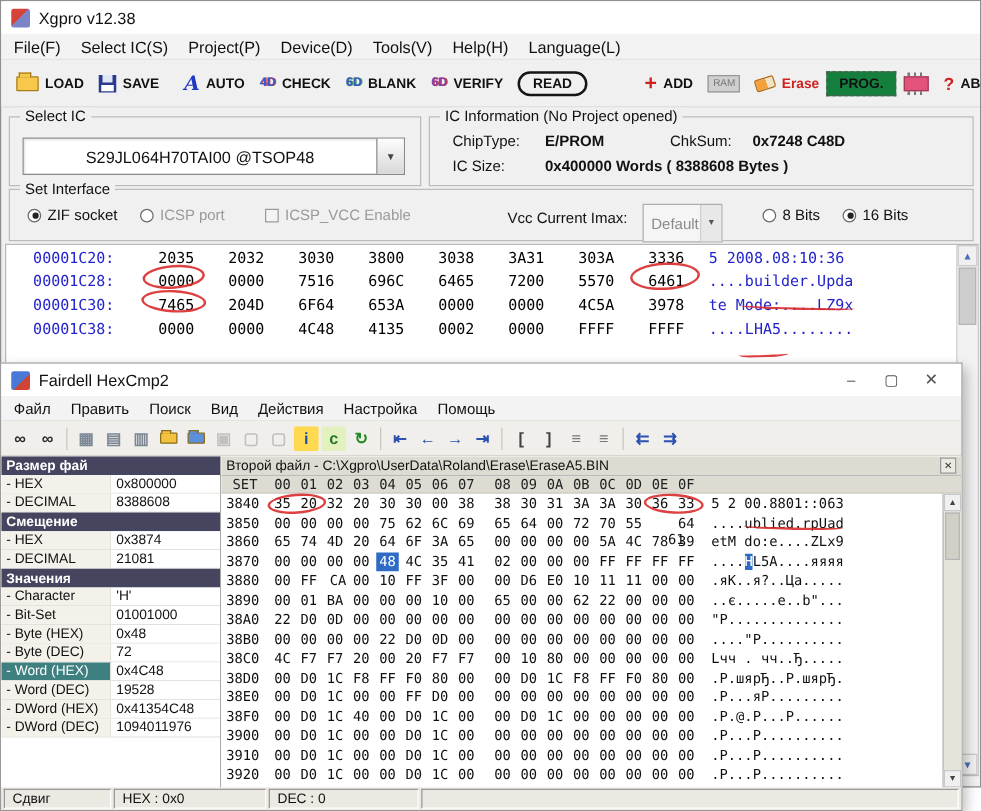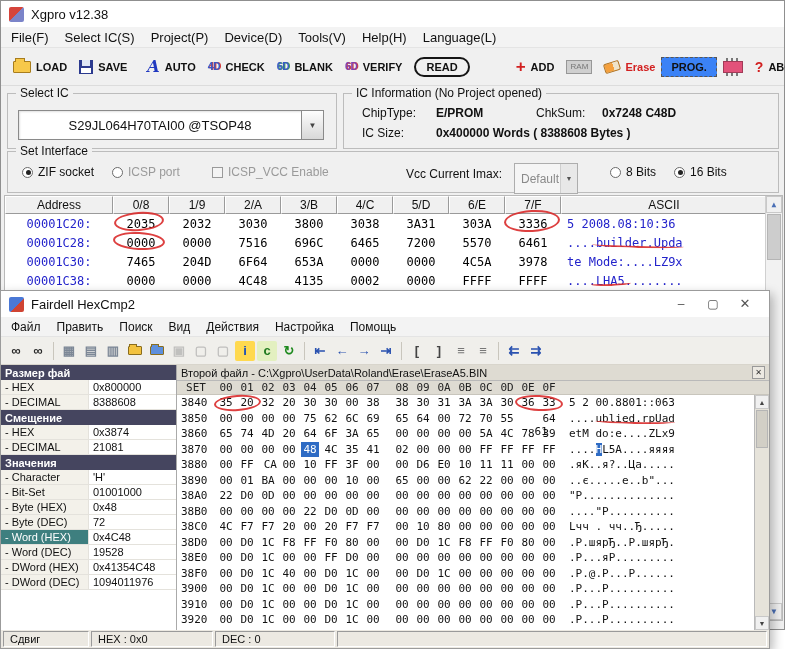--- a/index.html
+++ b/index.html
@@ -24,21 +24,21 @@
   .ic-save{width:14px;height:14px;background:#2b3a8f;position:relative}
   .ic-save:before{content:"";position:absolute;left:3px;top:0;width:8px;height:6px;background:#dfe6f5}
   .ic-save:after{content:"";position:absolute;left:2px;bottom:1px;width:10px;height:5px;background:#fff}
   .ic-auto{font-family:"DejaVu Serif",serif;font-style:italic;font-weight:700;font-size:16px;color:#2038c0;line-height:1}
   .ic-mono{font-size:10px;font-weight:700;line-height:1}
   .tb-read{border:2px solid #151515;border-radius:10px;padding:2px 10px;margin-left:6px}
   .ic-plus{color:#d22020;font-size:17px;font-weight:700;line-height:1}
   .ic-ram{width:26px;height:14px;background:#cfcfcf;border:1px solid #979797;color:#777;font-size:8px;font-weight:400;display:flex;align-items:center;justify-content:center}
   .ic-eraser{width:16px;height:10px;background:linear-gradient(90deg,#f5a03c 60%,#efe3c8 60%);border:1px solid #b06f18;transform:rotate(-18deg);border-radius:2px}
   .lbl-erase{color:#d22020}
-  .tb-prog{border:1px dashed #555;padding:3px 9px;background:#3b82f6}
+  .tb-prog{border:1px dashed #555;padding:3px 9px;background:#15803d}
   .ic-chip{width:20px;height:12px;background:#e2527a;border:1px solid #a23a57;position:relative}
   .ic-chip:before,.ic-chip:after{content:"";position:absolute;left:2px;right:2px;height:3px;background:repeating-linear-gradient(90deg,#777 0 2px,transparent 2px 5px)}
   .ic-chip:before{top:-4px}.ic-chip:after{bottom:-4px}
   .ic-q{color:#d22020;font-size:14px}
 
   .grp{position:absolute;border:1px solid #bcbcbc}
   .glabel{position:absolute;top:-8px;left:8px;background:#f0f0f0;padding:0 4px;font-size:12px;color:#111}
   .iccombo{position:absolute;left:10px;top:16px;width:306px;height:30px;display:flex;border:1px solid #8a8a8a;background:#fff;box-shadow:inset 1px 1px 2px rgba(0,0,0,.12)}
   .iccombo .val{flex:1;display:flex;align-items:center;justify-content:center;font-size:13px;color:#111}
   .iccombo .drop{width:22px;background:linear-gradient(#fdfdfd,#d8d8d8);border-left:1px solid #8a8a8a;display:flex;align-items:center;justify-content:center;font-size:8px;color:#444}
@@ -221,32 +221,20 @@
         <span class="rd"></span>
         <span>8 Bits</span>
       </div>
       <div class="radio checked" style="left:666px;top:13px">
         <span class="rd"></span>
         <span>16 Bits</span>
       </div>
     </div>
 
     <div class="hexgrid">
-      <div class="hg-head" id="xg-hex-head">
-          <div class="hc w-addr">Address</div>
-          <div class="hc w-word">0/8</div>
-          <div class="hc w-word">1/9</div>
-          <div class="hc w-word">2/A</div>
-          <div class="hc w-word">3/B</div>
-          <div class="hc w-word">4/C</div>
-          <div class="hc w-word">5/D</div>
-          <div class="hc w-word">6/E</div>
-          <div class="hc w-word">7/F</div>
-          <div class="hc w-ascii">ASCII</div>
-        </div>
       <div id="xg-hex-body">
           <div class="hg-row">
             <div class="addr">00001C20:</div>
             <div class="wv">2035</div>
             <div class="wv">2032</div>
             <div class="wv">3030</div>
             <div class="wv">3800</div>
             <div class="wv">3038</div>
             <div class="wv">3A31</div>
             <div class="wv">303A</div>

